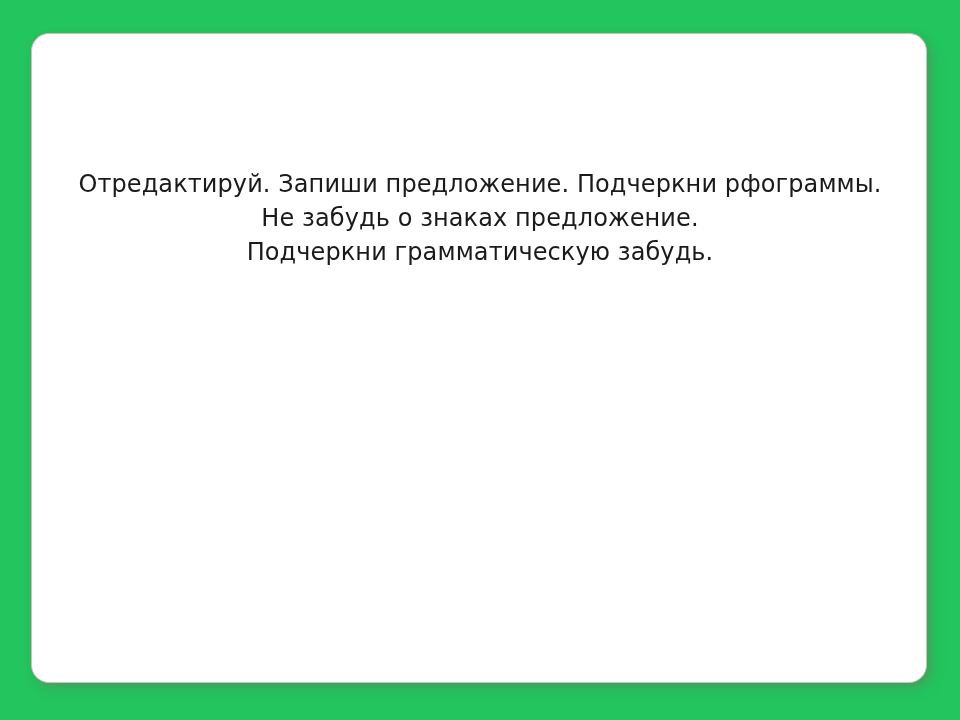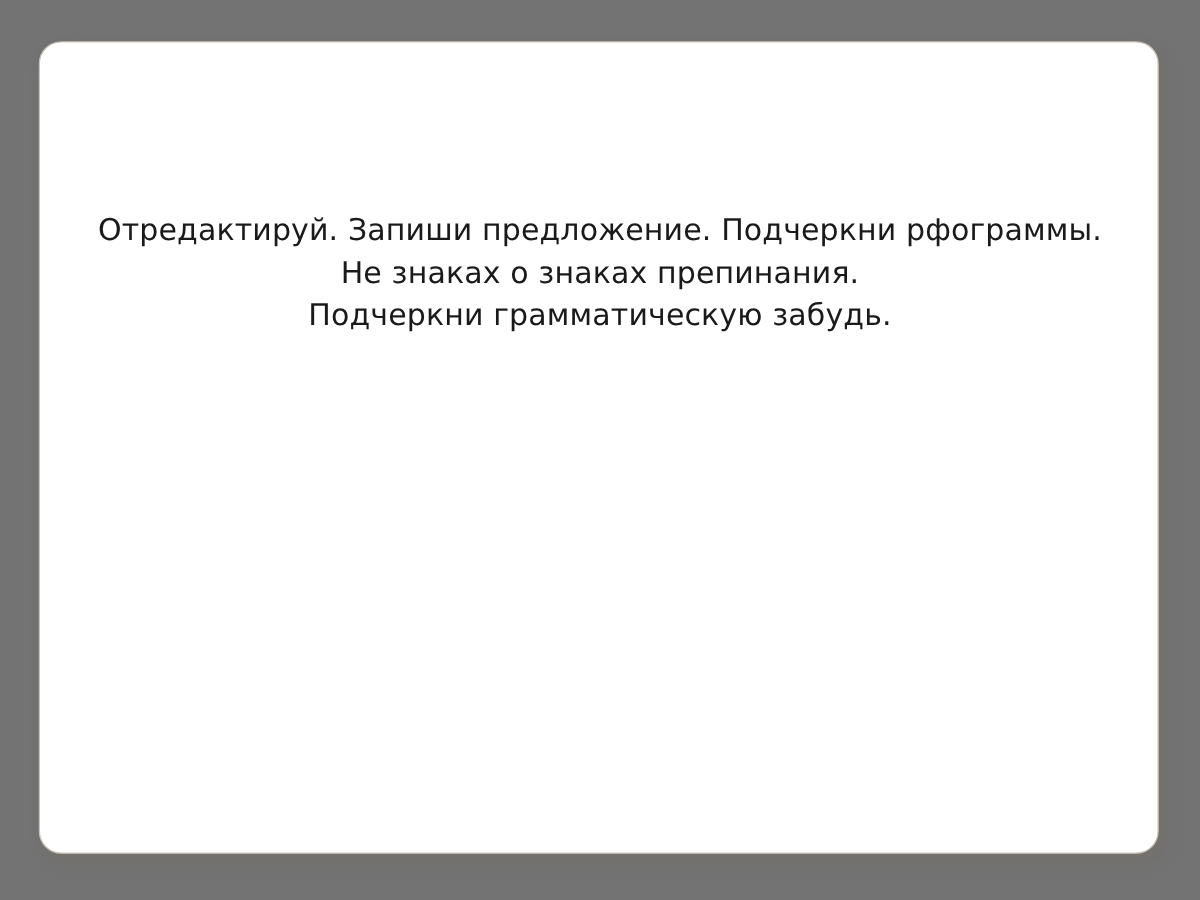--- a/index.html
+++ b/index.html
@@ -13,21 +13,21 @@
     overflow: hidden;
     background: #e2dcd2;
     font-family: "DejaVu Sans", "Liberation Sans", sans-serif;
     -webkit-font-smoothing: antialiased;
   }
 
   #slide-root {
     position: relative;
     width: 960px;
     height: 720px;
-    background: #737373;
+    background: #22c55e;
   }
 
   
   #slide-card {
     position: absolute;
     left: 31px;
     top: 33px;
     width: 896px;
     height: 650px;
     box-sizing: border-box;
@@ -60,19 +60,19 @@
 </style>
 </head>
 <body>
 
 <div id="slide-root">
 
   <div id="slide-card">
 
     <div id="slide-body">
       <span class="body-line">Отредактируй. Запиши предложение. Подчеркни рфограммы.</span>
-      <span class="body-line">Не знаках о знаках препинания.</span>
+      <span class="body-line">Не забудь о знаках предложение.</span>
       <span class="body-line">Подчеркни грамматическую забудь.</span>
     </div>
 
   </div>
 
 </div>
 
 </body></html>

